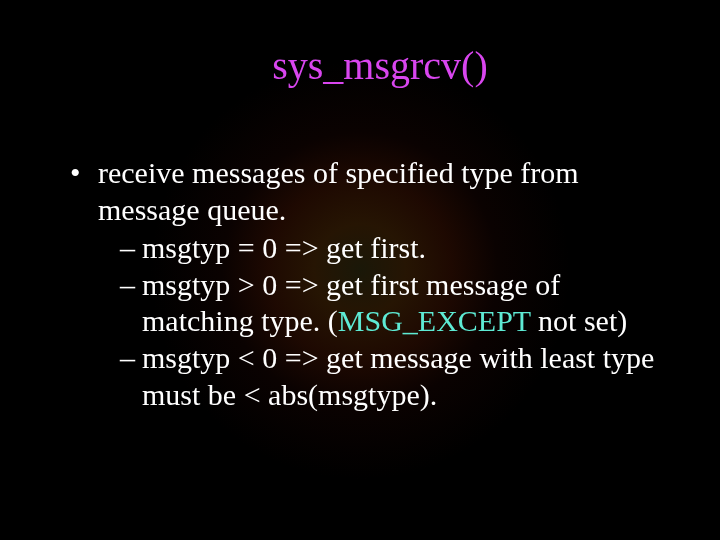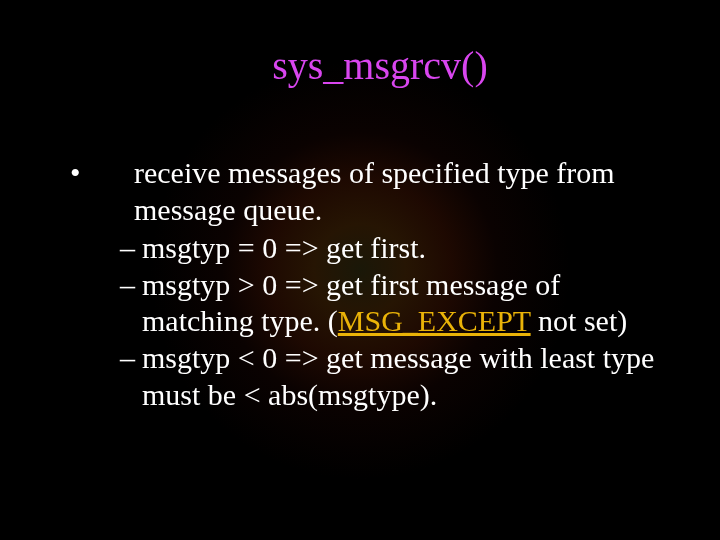--- a/index.html
+++ b/index.html
@@ -48,36 +48,36 @@
   .bullet-row {
     display: flex;
     align-items: flex-start;
   }
   .bullet-dot {
     width: 28px;
     flex: none;
     text-align: left;
     font-size: 30px;
   }
-  .bullet-text { flex: 1; margin-left: 36px; }
+  .bullet-text { flex: 1; }
   .sublist {
     margin-left: 50px;
     margin-top: 2px;
   }
   .sub-row {
     display: flex;
     align-items: flex-start;
   }
   .dash {
     width: 22px;
     flex: none;
   }
   .sub-text { flex: 1; }
   .ital { }
-  .green { color: #eab308; text-decoration: underline; }
+  .green { color: #5eead4; }
 </style>
 </head>
 <body>
 
 <div class="glow"></div>
 
 <div class="title">sys_msgrcv()</div>
 
 <div class="body">
   <div class="bullet-row">

